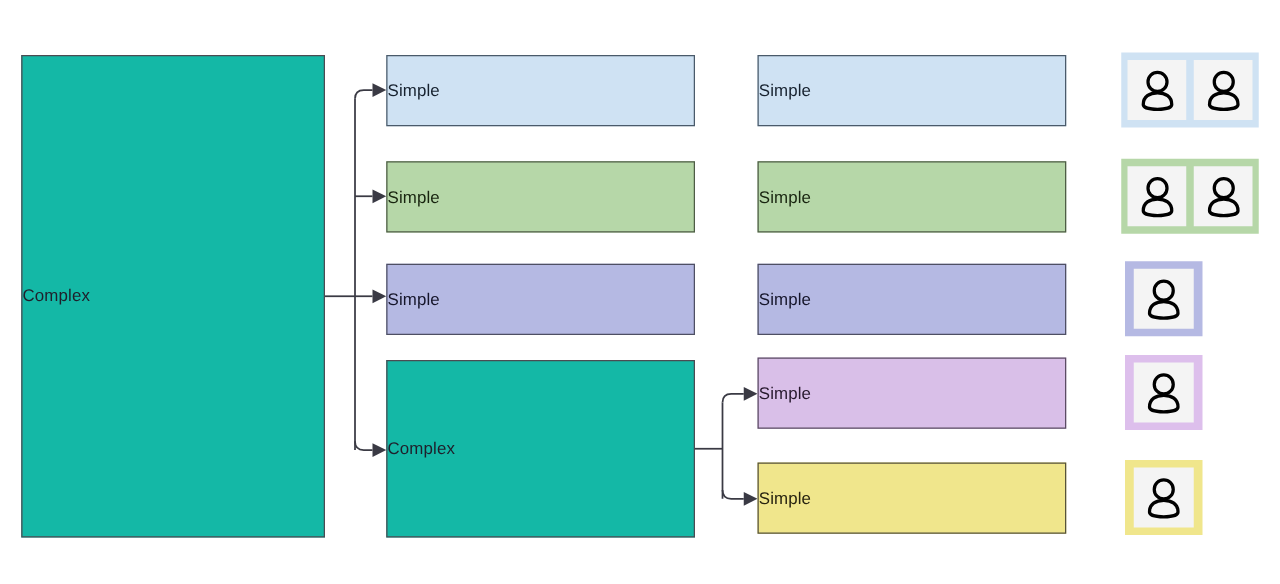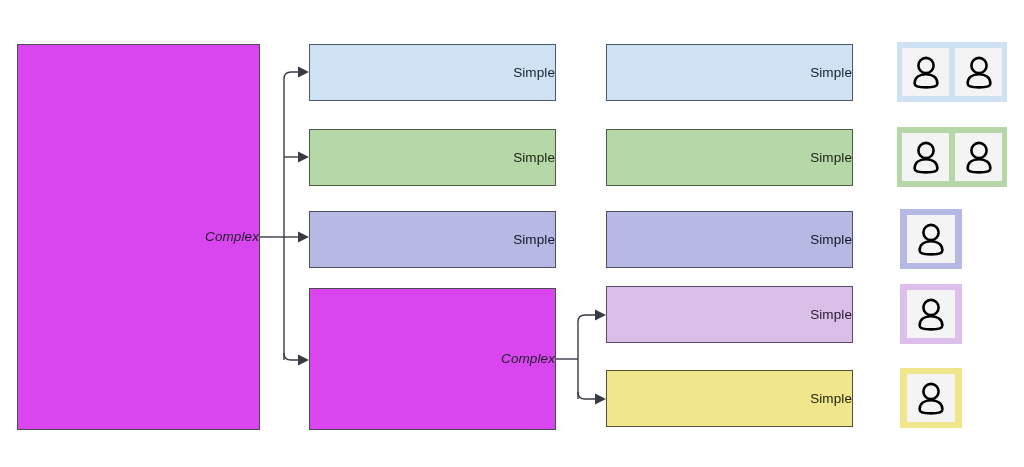--- a/index.html
+++ b/index.html
@@ -9,28 +9,28 @@
     background:#ffffff;
     font-family:"Liberation Sans","DejaVu Sans",sans-serif;
     overflow:hidden;
   }
   #stage{position:relative;width:1024px;height:467px;}
 
   
   .node{
     position:absolute;
     box-sizing:border-box;
-    display:flex;align-items:center;justify-content:flex-end;
+    display:flex;align-items:center;justify-content:flex-start;
     border:1px solid #3a3a44;
     font-size:13.5px;
     color:#1f1f2b;
     letter-spacing:.1px;
     line-height:1;
   }
-  .node.complex{background:#d946ef;border-color:#4b4b52;font-style:italic;}
+  .node.complex{background:#14b8a6;border-color:#4b4b52;}
   .node.blue   {background:#cfe2f3;border-color:#4a5a6a;color:#16212e;}
   .node.green  {background:#b6d7a8;border-color:#4e5c46;color:#18240f;}
   .node.lav    {background:#b5b9e3;border-color:#4e4f63;color:#15152a;}
   .node.pink   {background:#d9bfe8;border-color:#5b4c63;color:#26182c;}
   .node.yellow {background:#f0e68c;border-color:#56523a;color:#272310;}
 
   
   #links{position:absolute;left:0;top:0;width:1024px;height:467px;pointer-events:none;}
   #links path{fill:none;stroke:#3a3a44;stroke-width:1.4;}
   #links polygon{fill:#3a3a44;}

